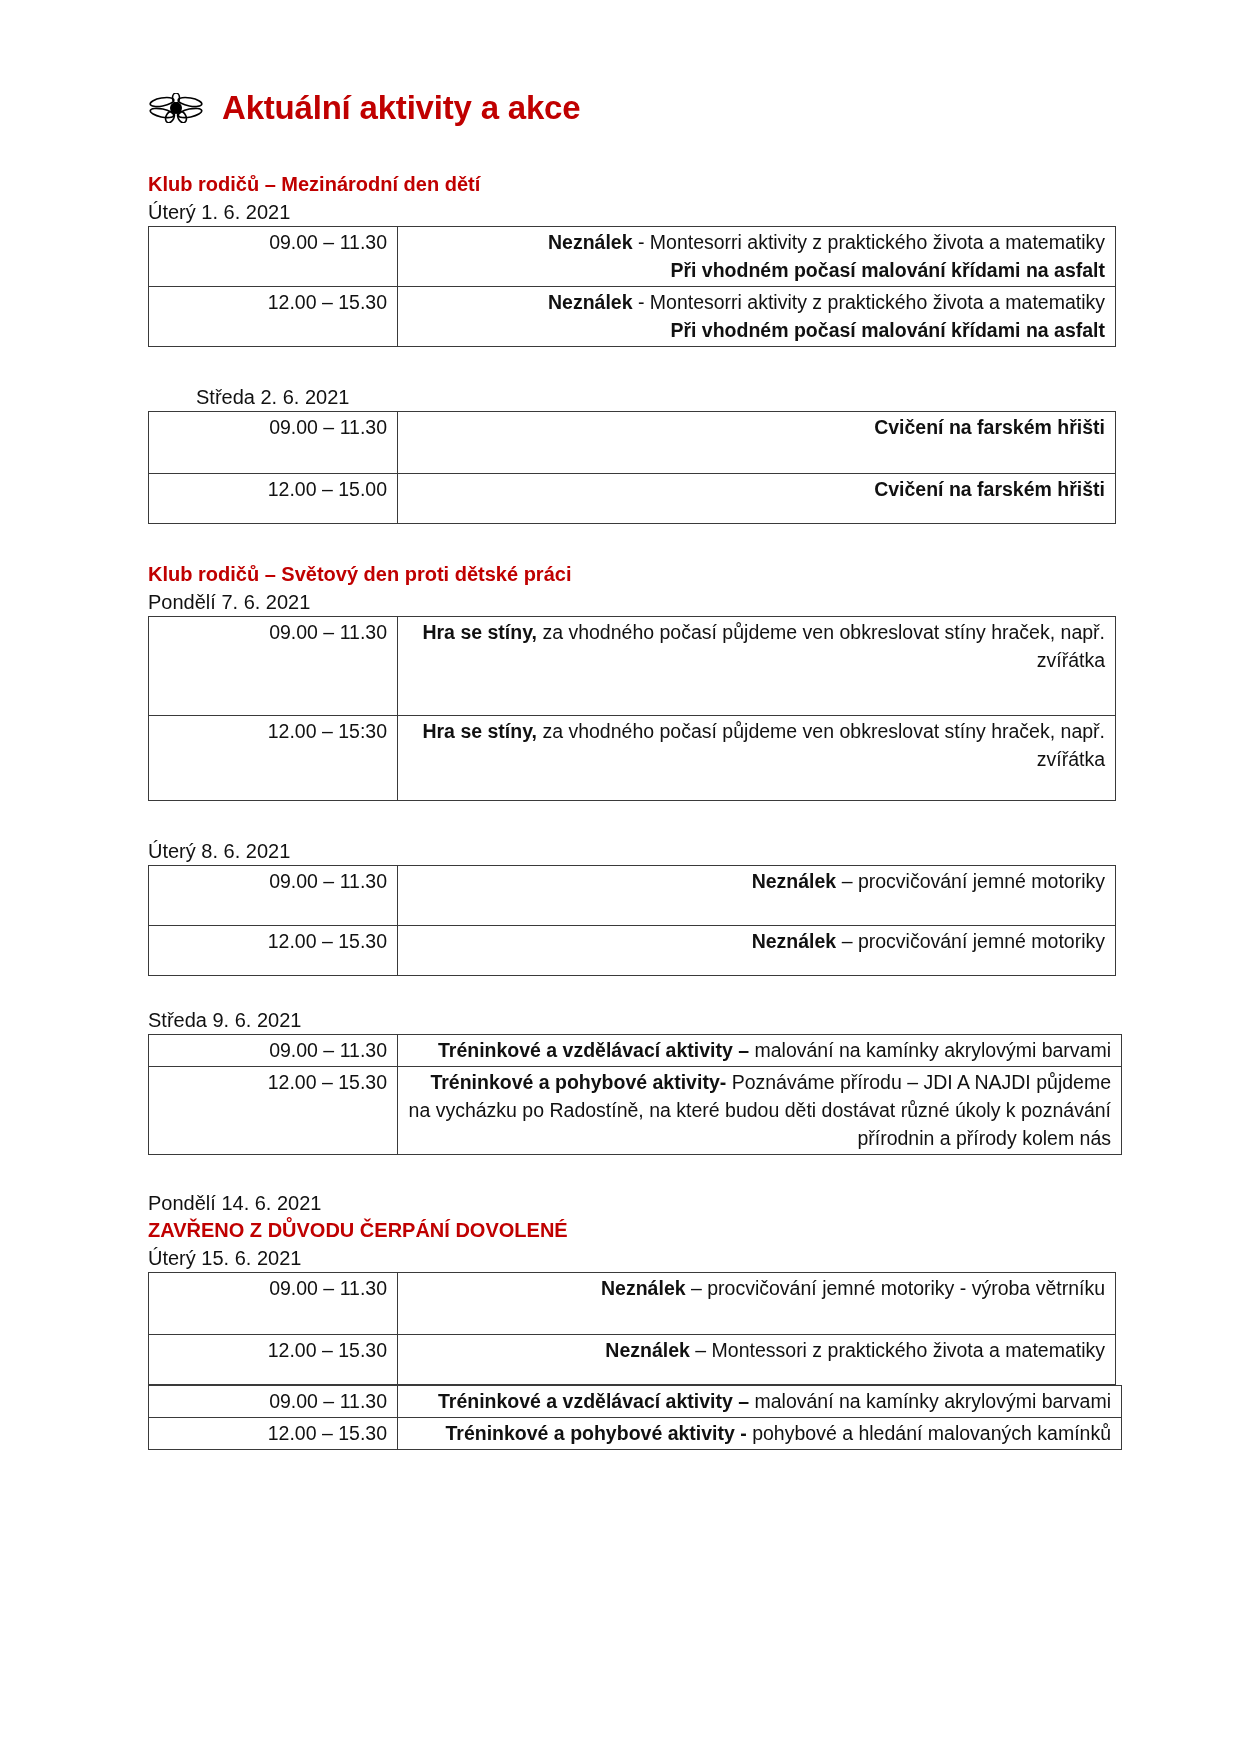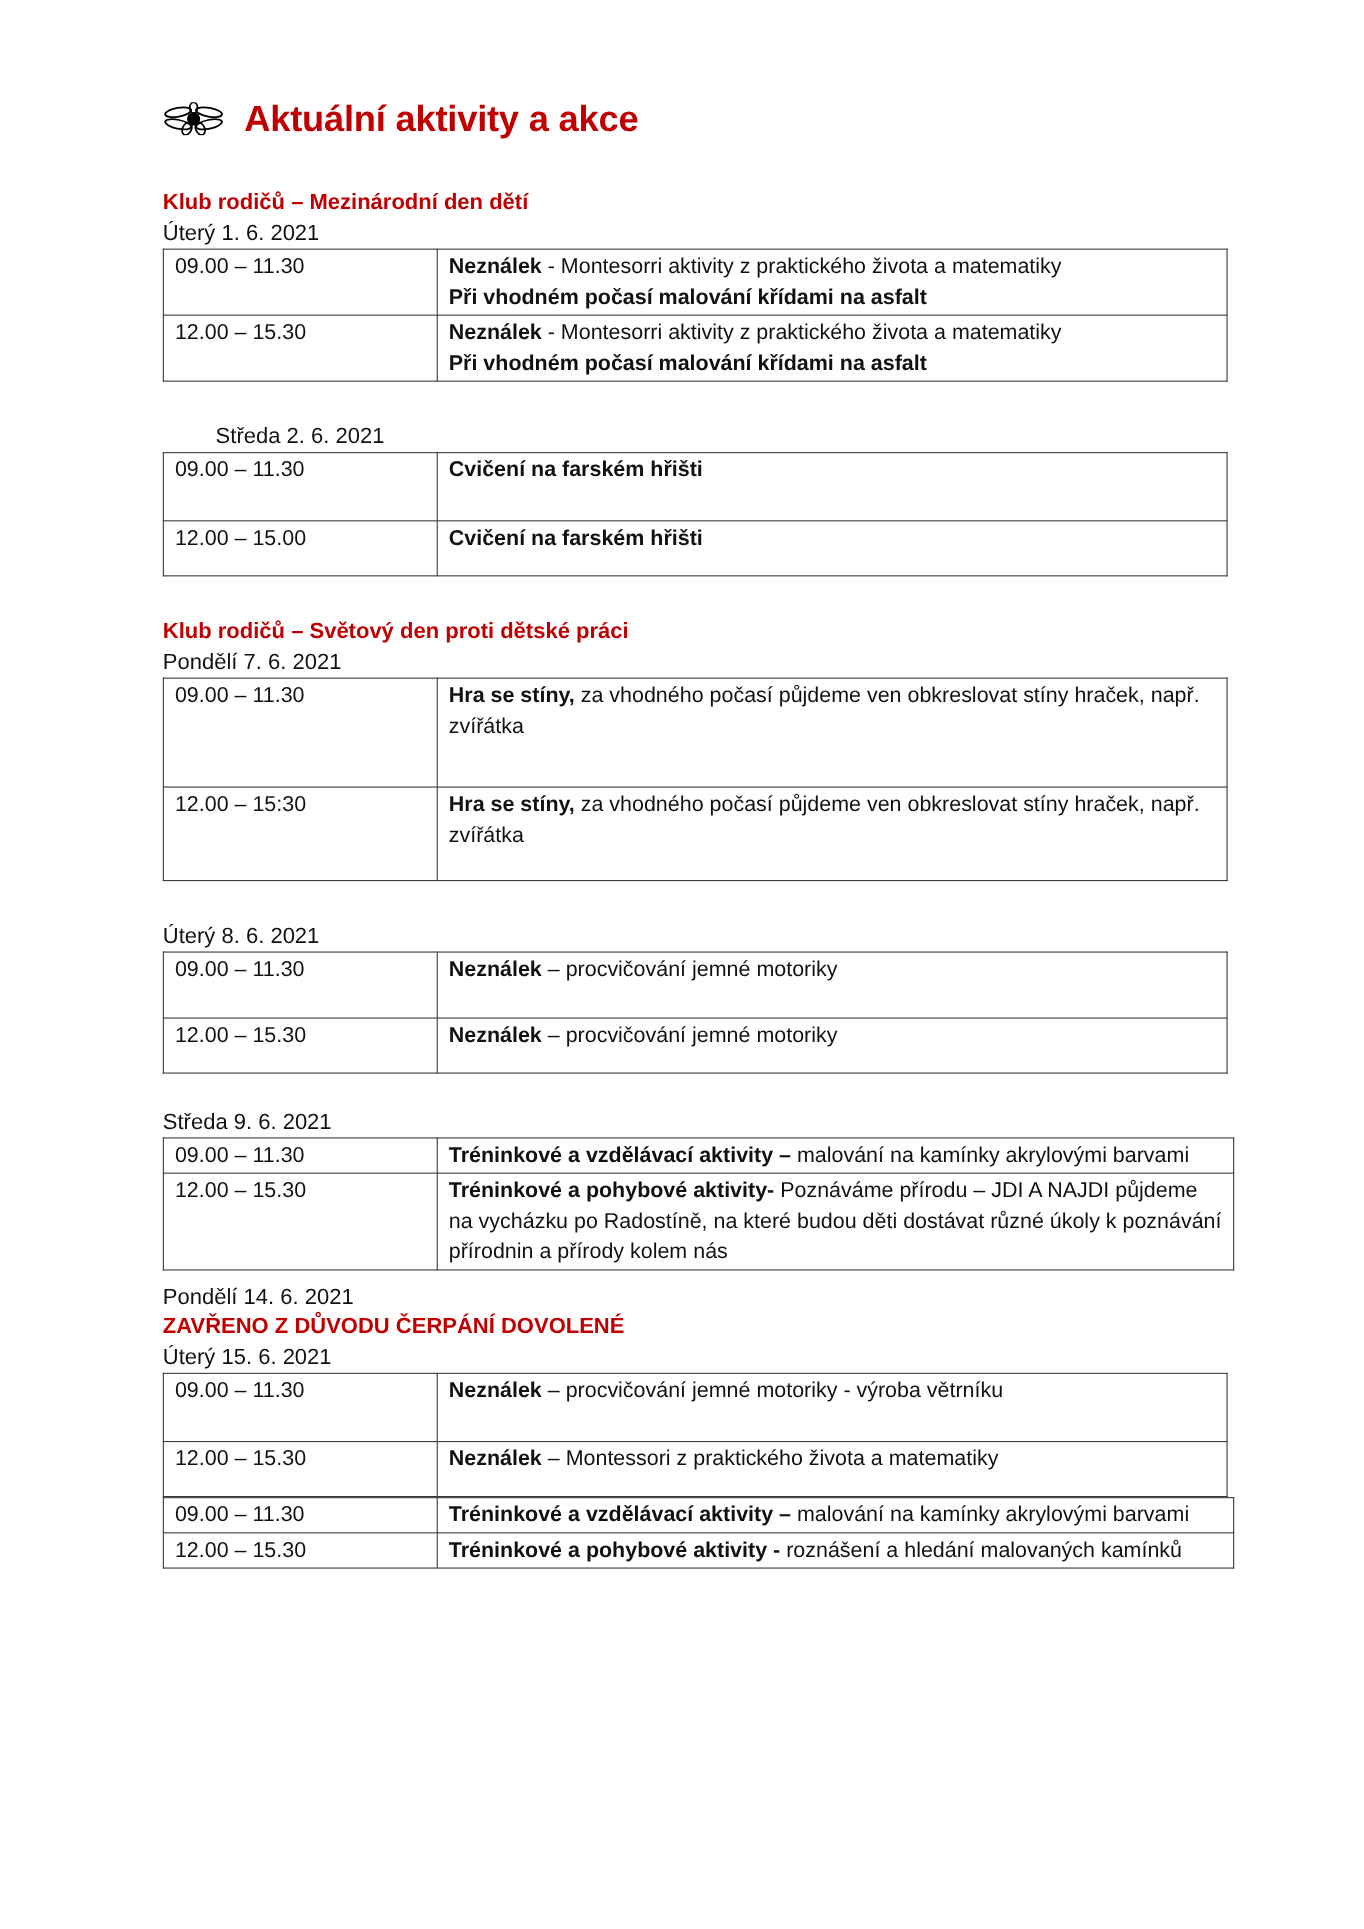--- a/index.html
+++ b/index.html
@@ -9,21 +9,21 @@
   .title-row { display: flex; align-items: center; height: 44px; }
   .logo { width: 56px; height: 30px; margin-right: 18px; }
   .title { color: #c00000; font-weight: bold; font-size: 33px; letter-spacing: -0.2px; }
   .club { color: #c00000; font-weight: bold; font-size: 20px; margin-top: 22px; line-height: 28px; }
   .club.first { margin-top: 40px; }
   .day { font-weight: normal; font-size: 20px; line-height: 28px; }
   .day.spaced { margin-top: 36px; margin-left: 48px; }
   .closed { color: #c00000; font-weight: bold; font-size: 20px; line-height: 27px; }
   table.sched { border-collapse: collapse; width: 968px; font-size: 19.5px; }
   table.sched.wide { width: 974px; }
-  table.sched td { border: 1.5px solid #3a3a3a; vertical-align: top; padding: 1px 10px 2px 10px; line-height: 28px; }
+  table.sched td { border: 1.5px solid #3a3a3a; vertical-align: top; padding: 1px 10px 2px 10px; line-height: 28px; text-align: right; }
   table.sched td.time { width: 228px; }
   .b { font-weight: bold; }
   .tall2 td { height: 56px; }
   .tall3 td { height: 58px; }
   .tall-a td { height: 95px; }
   .tall-b td { height: 81px; }
   .mid td { height: 56px; }
   .mid2 td { height: 46px; }
 </style>
 </head>
@@ -112,21 +112,21 @@
       <td class="time">09.00 – 11.30</td>
       <td><span class="b">Tréninkové a vzdělávací aktivity –</span><span> malování na kamínky akrylovými barvami</span></td>
     </tr>
     <tr>
       <td class="time">12.00 – 15.30</td>
       <td><span class="b">Tréninkové a pohybové aktivity-</span><span> Poznáváme přírodu – JDI A NAJDI půjdeme na vycházku po Radostíně, na které budou děti dostávat různé úkoly k poznávání přírodnin a přírody kolem nás</span></td>
     </tr>
   </tbody>
     </table>
 
-  <div class="day" style="margin-top:10px">Pondělí 14. 6. 2021</div>
+  <div class="day" style="margin-top:34px">Pondělí 14. 6. 2021</div>
   <div class="closed">ZAVŘENO Z DŮVODU ČERPÁNÍ DOVOLENÉ</div>
 
   <div class="day">Úterý 15. 6. 2021</div>
   <table class="sched">
     <tbody>
         <tr class="tall3">
       <td class="time">09.00 – 11.30</td>
       <td><span class="b">Neználek</span><span> – procvičování jemné motoriky - výroba větrníku</span></td>
     </tr>
     <tr class="mid2">
@@ -137,18 +137,18 @@
     </table>
 
   <table class="sched wide">
     <tbody>
         <tr>
       <td class="time">09.00 – 11.30</td>
       <td><span class="b">Tréninkové a vzdělávací aktivity –</span><span> malování na kamínky akrylovými barvami</span></td>
     </tr>
     <tr>
       <td class="time">12.00 – 15.30</td>
-      <td><span class="b">Tréninkové a pohybové aktivity -</span><span> roznášení a hledání malovaných kamínků</span></td>
+      <td><span class="b">Tréninkové a pohybové aktivity -</span><span> pohybové a hledání malovaných kamínků</span></td>
     </tr>
   </tbody>
     </table>
 
 </div>
 
 </body></html>

